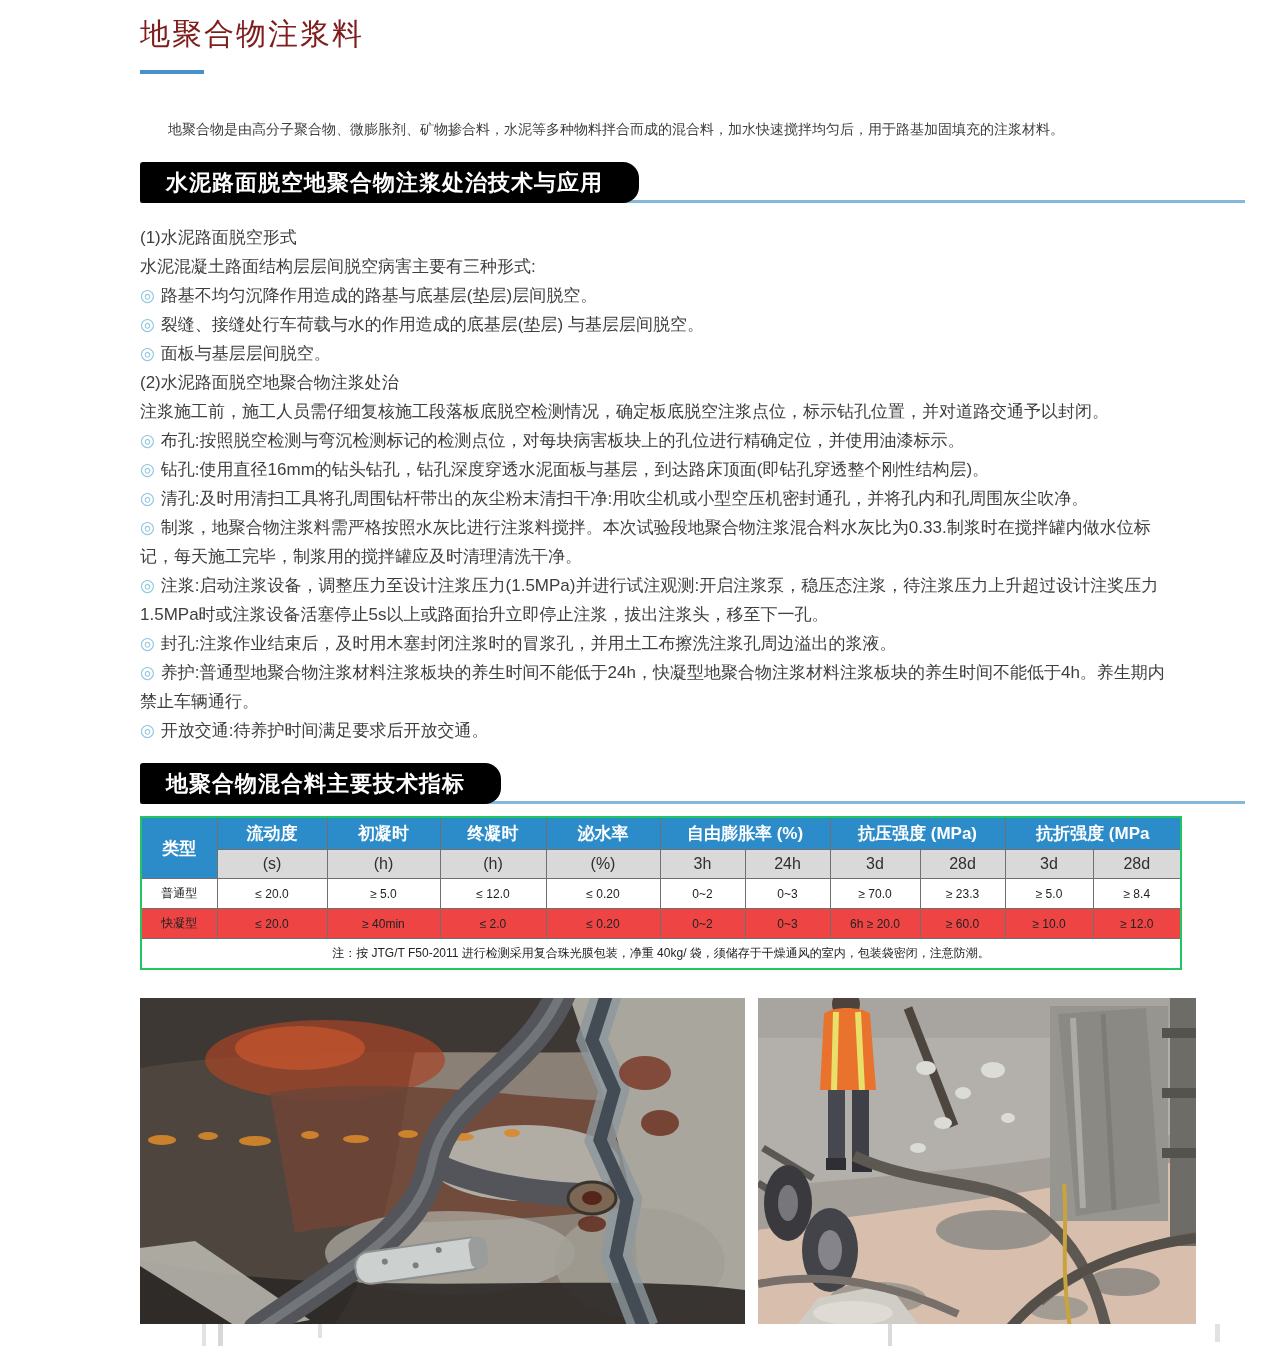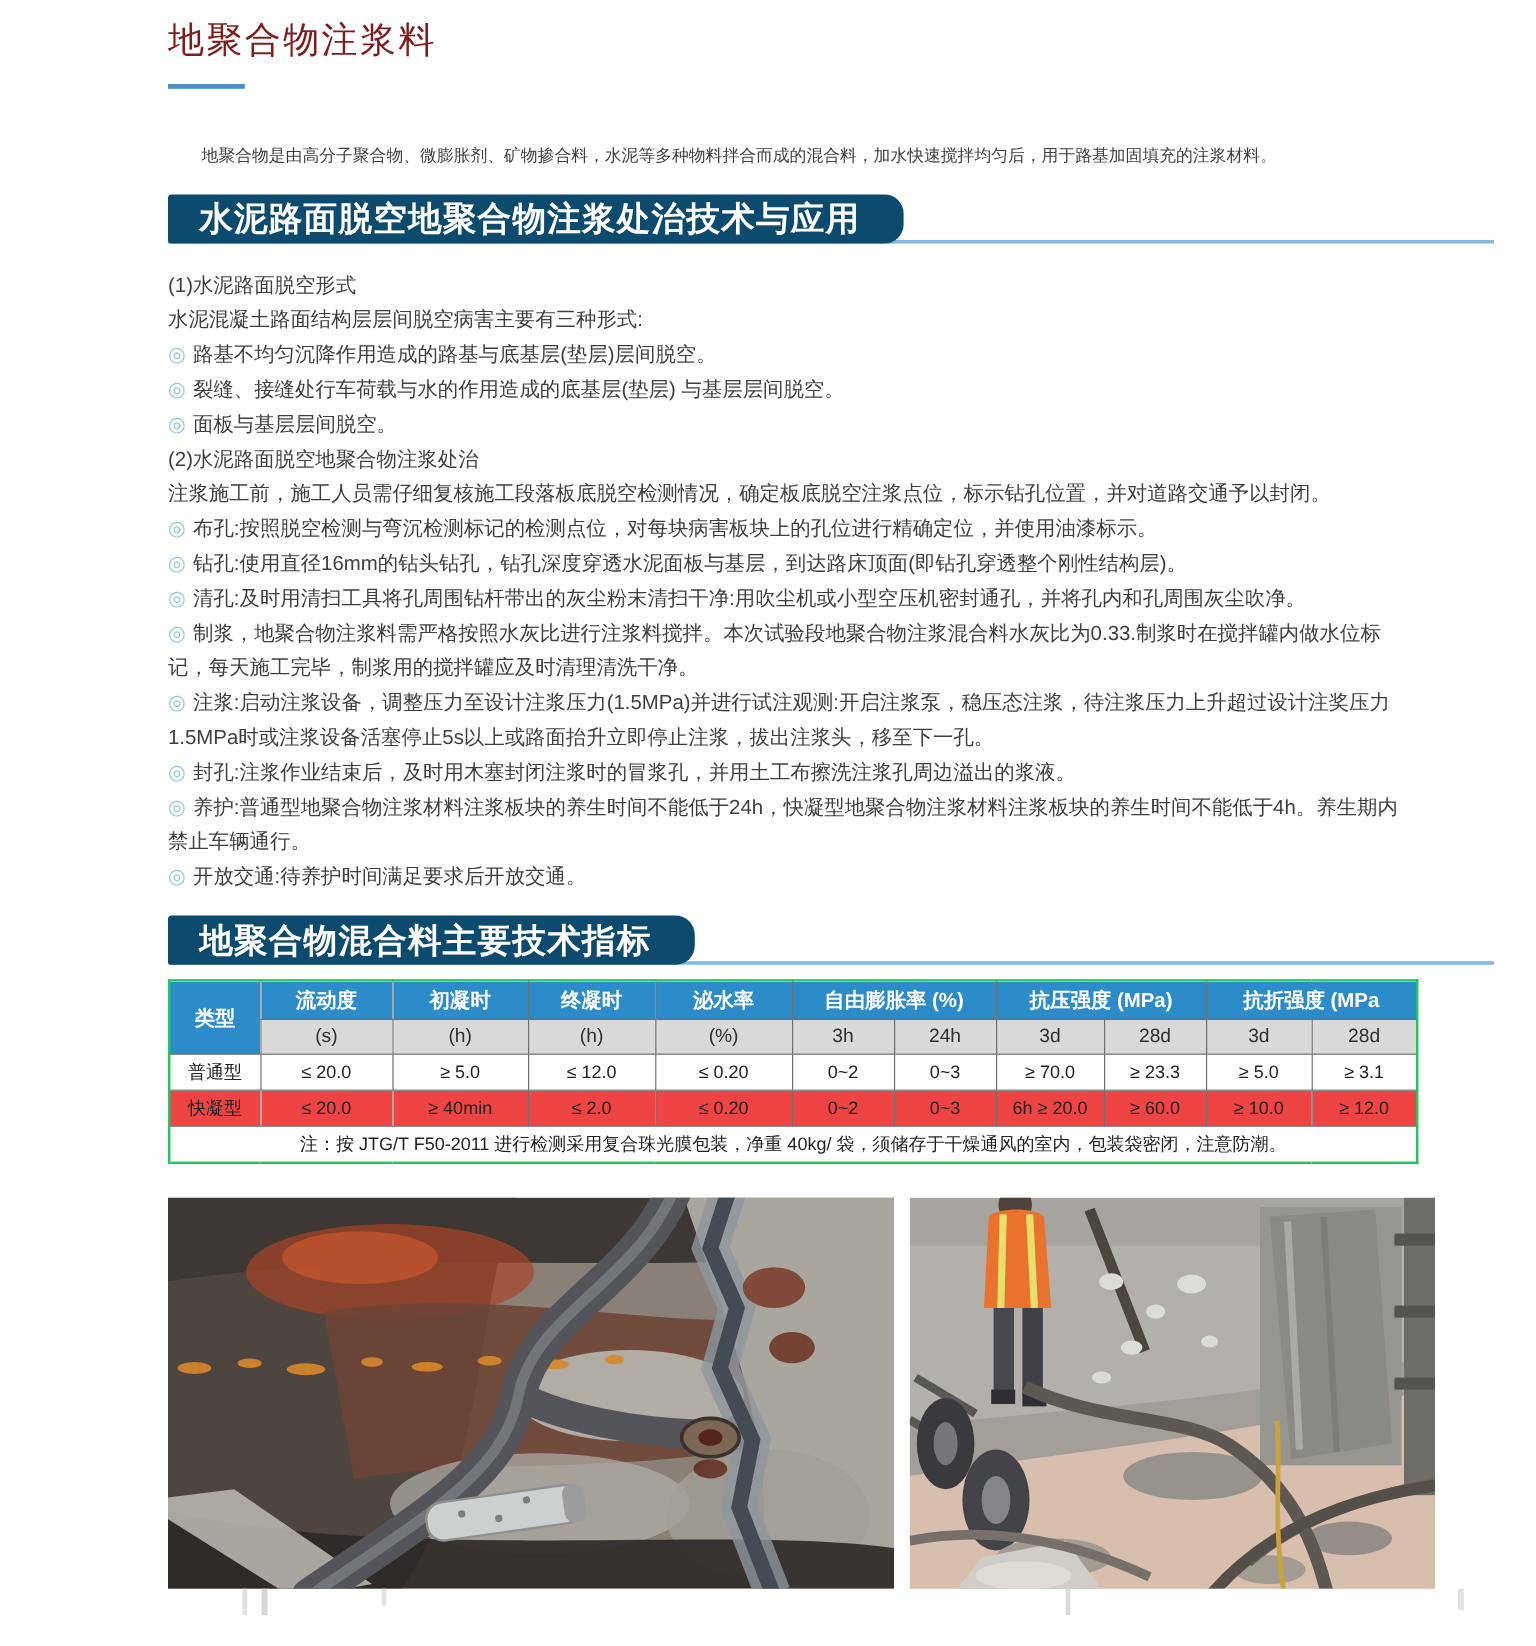--- a/index.html
+++ b/index.html
@@ -22,41 +22,41 @@
   .intro{
     margin:40px 0 0 0;font-size:14px;line-height:30px;color:#3e3e3e;
     text-indent:2em;width:1040px;
   }
 
   
   .banner-row{position:relative;height:41px;margin-top:18px;}
   .banner-rule{position:absolute;left:0;bottom:0;width:1105px;height:3px;background:#85b9dc;}
   .banner-box{
     position:absolute;left:0;top:0;height:41px;line-height:41px;
-    padding:0 36px 0 26px;background:#0c4a6e;color:#ffffff;
-    font-size:28px;font-weight:bold;letter-spacing:1px;
+    padding:0 36px 0 26px;background:#000000;color:#ffffff;
+    font-size:22px;font-weight:bold;letter-spacing:1px;
     border-radius:3px 16px 16px 3px;
   }
 
   
   .body-lines{margin-top:20px;width:1040px;}
   .body-lines p{margin:0;font-size:17px;line-height:29px;color:#3e3e3e;}
   .ring{color:#8fc6e0;font-size:17px;margin-right:6px;}
 
   
   .spec-table{
     margin-top:12px;width:1040px;border-collapse:collapse;table-layout:fixed;
     border:2px solid #22c55e;
   }
   .spec-table th,.spec-table td{
     border:1px solid #707070;text-align:center;padding:0;overflow:hidden;white-space:nowrap;
   }
   .th-blue{background:#2c8bc9;color:#ffffff;font-weight:bold;font-size:17px;height:31px;}
   .th-gray{background:#d9d9d9;color:#2f2f2f;font-weight:normal;font-size:16px;height:28px;}
-  .spec-table tbody td{font-size:15px;color:#222222;height:29px;background:#ffffff;}
+  .spec-table tbody td{font-size:12px;color:#222222;height:29px;background:#ffffff;}
   .spec-table tr.alt td{background:#ef4444;}
   .note-cell{height:33px;font-size:15.5px;color:#222222;background:#ffffff;}
 
   
   .photos{margin-top:28px;display:flex;gap:13px;}
   .photo{height:326px;overflow:hidden;}
   .photo svg{display:block;width:100%;height:100%;}
   .photo-left{width:605px;}
   .photo-right{width:438px;}
 
@@ -144,21 +144,21 @@
             <td>普通型</td>
             <td>≤ 20.0</td>
             <td>≥ 5.0</td>
             <td>≤ 12.0</td>
             <td>≤ 0.20</td>
             <td>0~2</td>
             <td>0~3</td>
             <td>≥ 70.0</td>
             <td>≥ 23.3</td>
             <td>≥ 5.0</td>
-            <td>≥ 3.1</td>
+            <td>≥ 8.4</td>
           </tr>
           <tr class="alt">
             <td>快凝型</td>
             <td>≤ 20.0</td>
             <td>≥ 40min</td>
             <td>≤ 2.0</td>
             <td>≤ 0.20</td>
             <td>0~2</td>
             <td>0~3</td>
             <td>6h ≥ 20.0</td>

